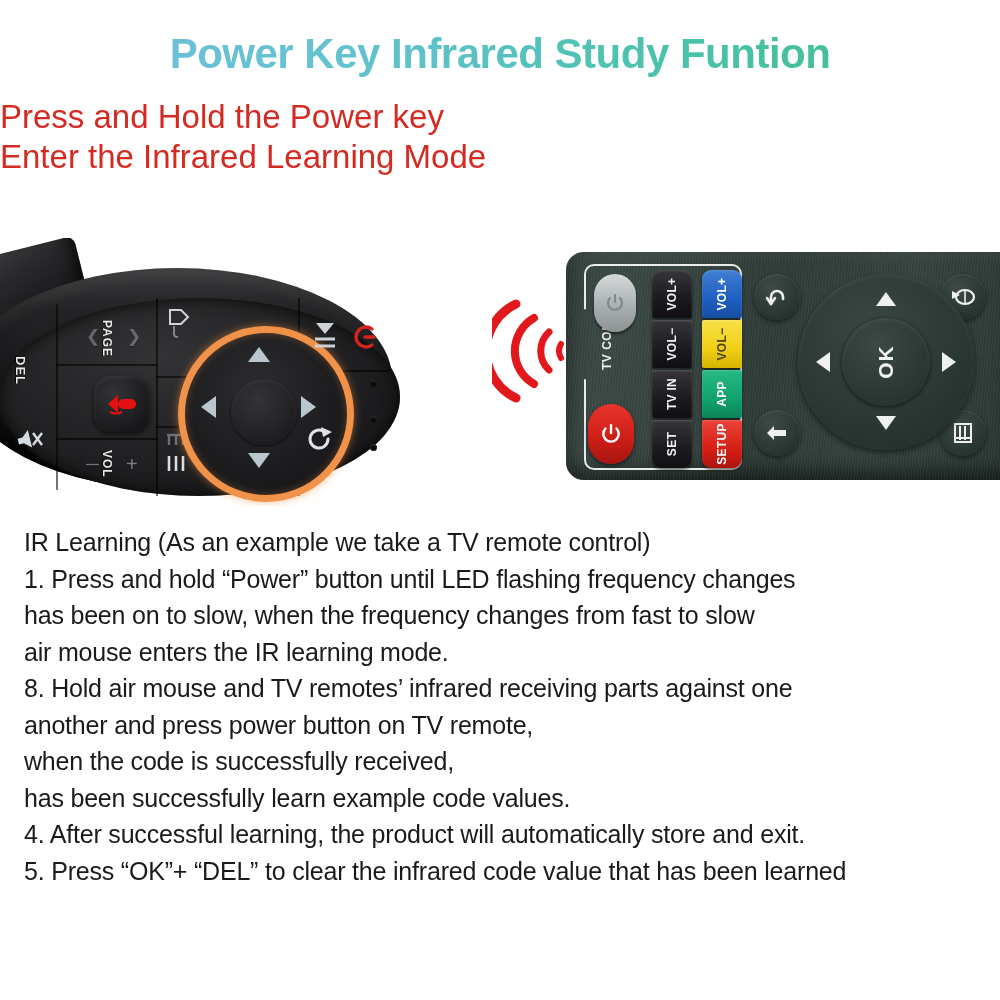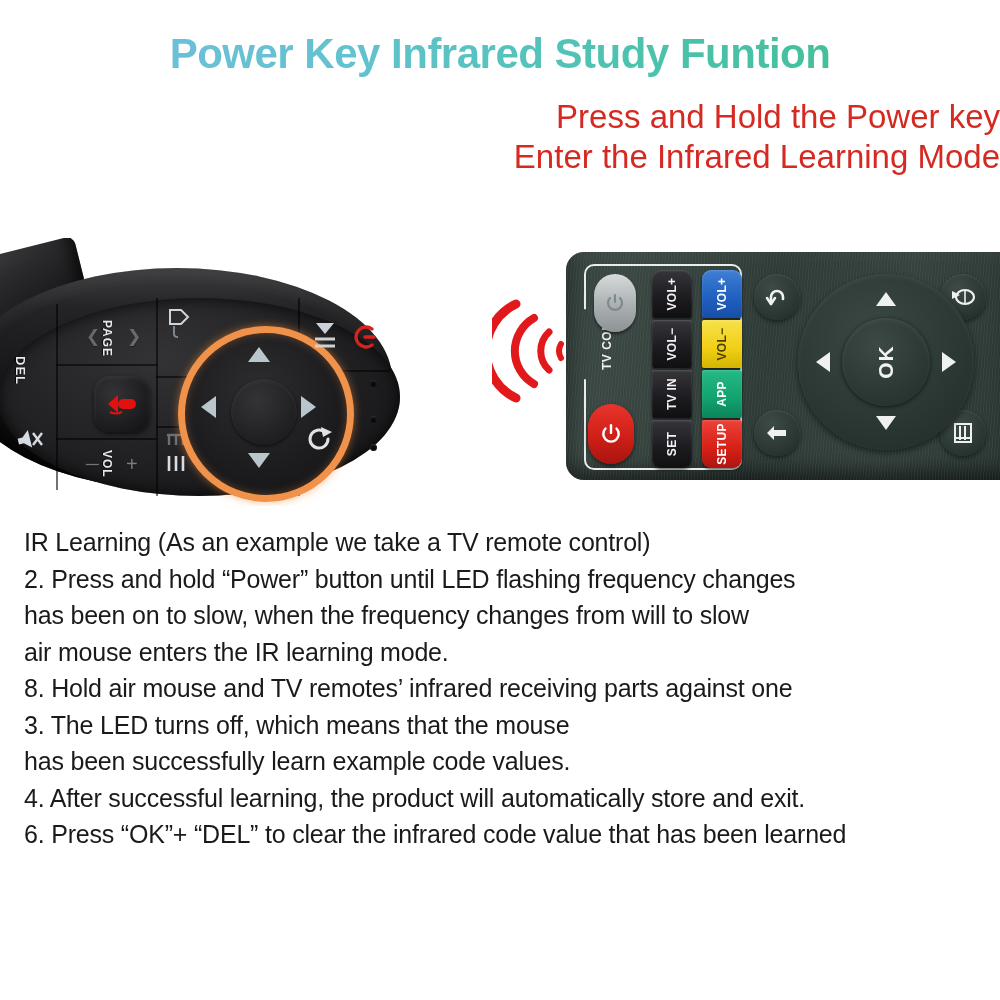--- a/index.html
+++ b/index.html
@@ -18,21 +18,21 @@
     position:absolute;left:0;top:30px;width:1000px;
     text-align:center;
     font-size:42px;font-weight:bold;letter-spacing:-0.5px;
     font-family:"Liberation Sans", sans-serif;
     background-image:linear-gradient(90deg,#73bfe0 0%,#62c2cf 35%,#4cc2ad 65%,#3cbd8c 100%);
     -webkit-background-clip:text;background-clip:text;
     color:transparent;-webkit-text-fill-color:transparent;
     white-space:nowrap;
   }
   .sub{
-    position:absolute;width:1000px;text-align:right;
+    position:absolute;width:1000px;text-align:left;
     color:#d42a22;font-size:33px;font-weight:normal;
     font-family:"Liberation Sans", sans-serif;
     white-space:nowrap;
   }
   .sub1{top:98px;}
   .sub2{top:138px;}
 
   
   .photo{position:absolute;left:0;top:238px;width:1000px;height:268px;background:#fff;overflow:hidden;}
 
@@ -395,23 +395,24 @@
         <div class="tri tri-w-rt" style="left:144px;top:78px;"></div>
         <div class="dpad-inner">
           <span class="ok-text">OK</span>
         </div>
       </div>
     </div>
   </div>
 
   <div class="copy">
     <p>IR Learning (As an example we take a TV remote control)</p>
-    <p>2. Press and hold “Power” button until LED flashing frequency changes</p>
-    <p>has been on to slow, when the frequency changes from will to slow</p>
+    <p>1. Press and hold “Power” button until LED flashing frequency changes</p>
+    <p>has been on to slow, when the frequency changes from fast to slow</p>
     <p>air mouse enters the IR learning mode.</p>
     <p>8. Hold air mouse and TV remotes’ infrared receiving parts against one</p>
-    <p>3. The LED turns off, which means that the mouse</p>
+    <p>another and press power button on TV remote,</p>
+    <p>when the code is successfully received,</p>
     <p>has been successfully learn example code values.</p>
     <p>4. After successful learning, the product will automatically store and exit.</p>
-    <p>6. Press “OK”+ “DEL” to clear the infrared code value that has been learned</p>
+    <p>5. Press “OK”+ “DEL” to clear the infrared code value that has been learned</p>
   </div>
 
 </div>
 
 </body></html>

